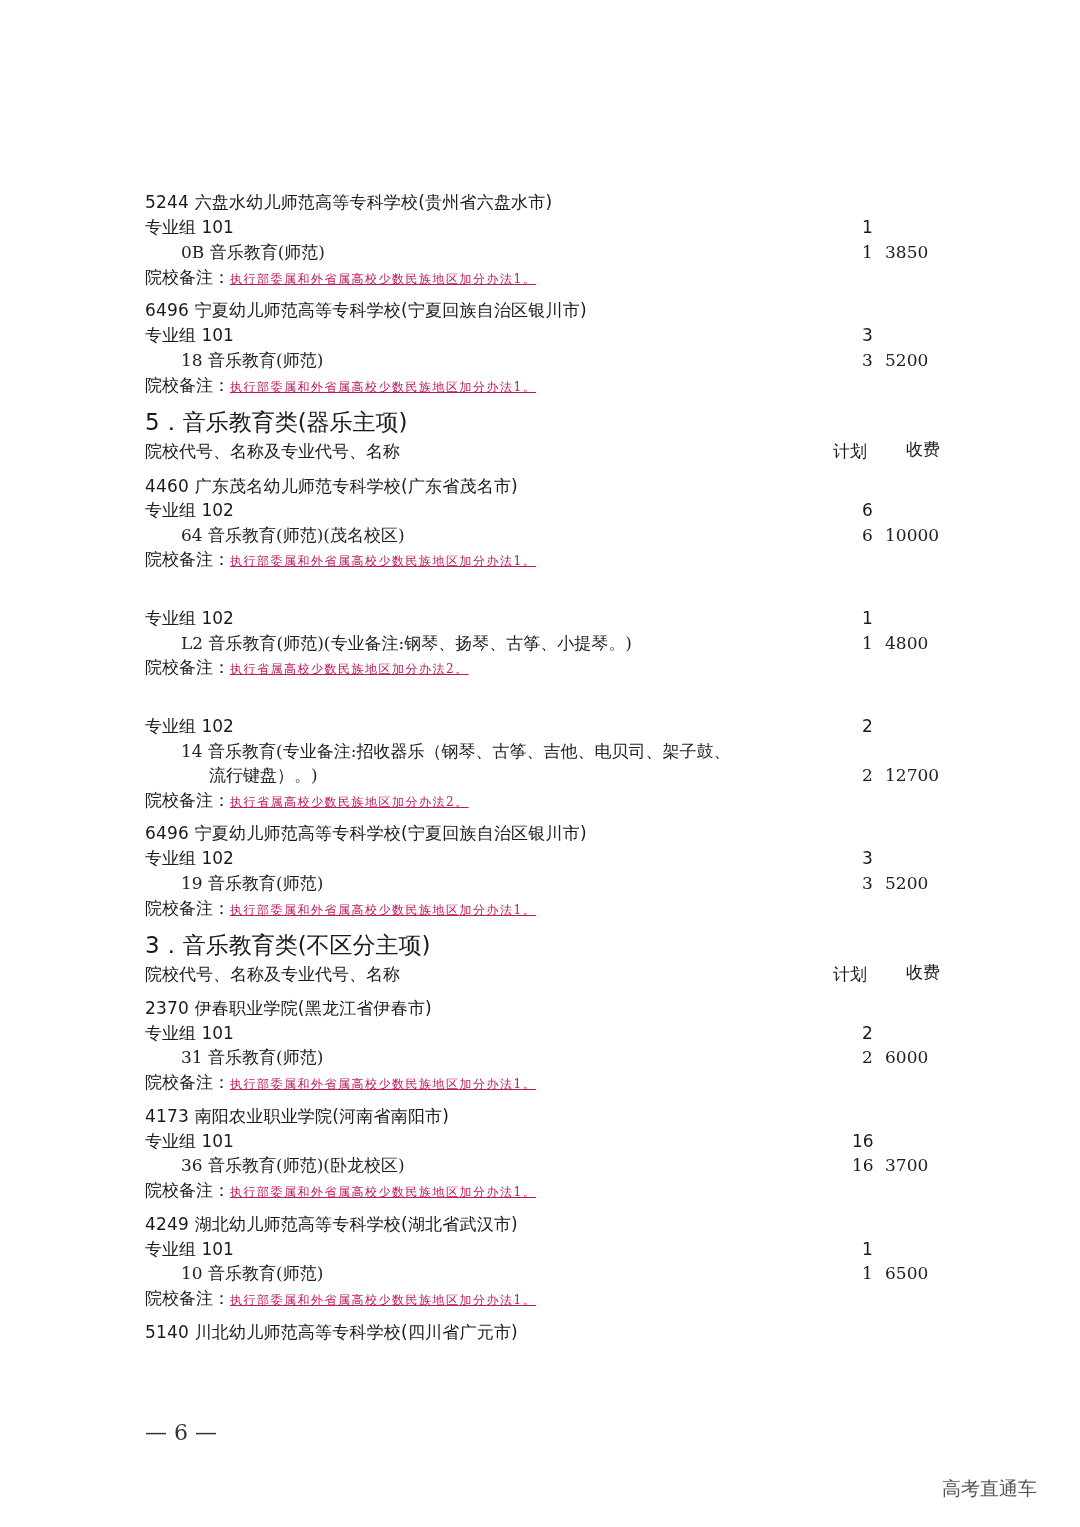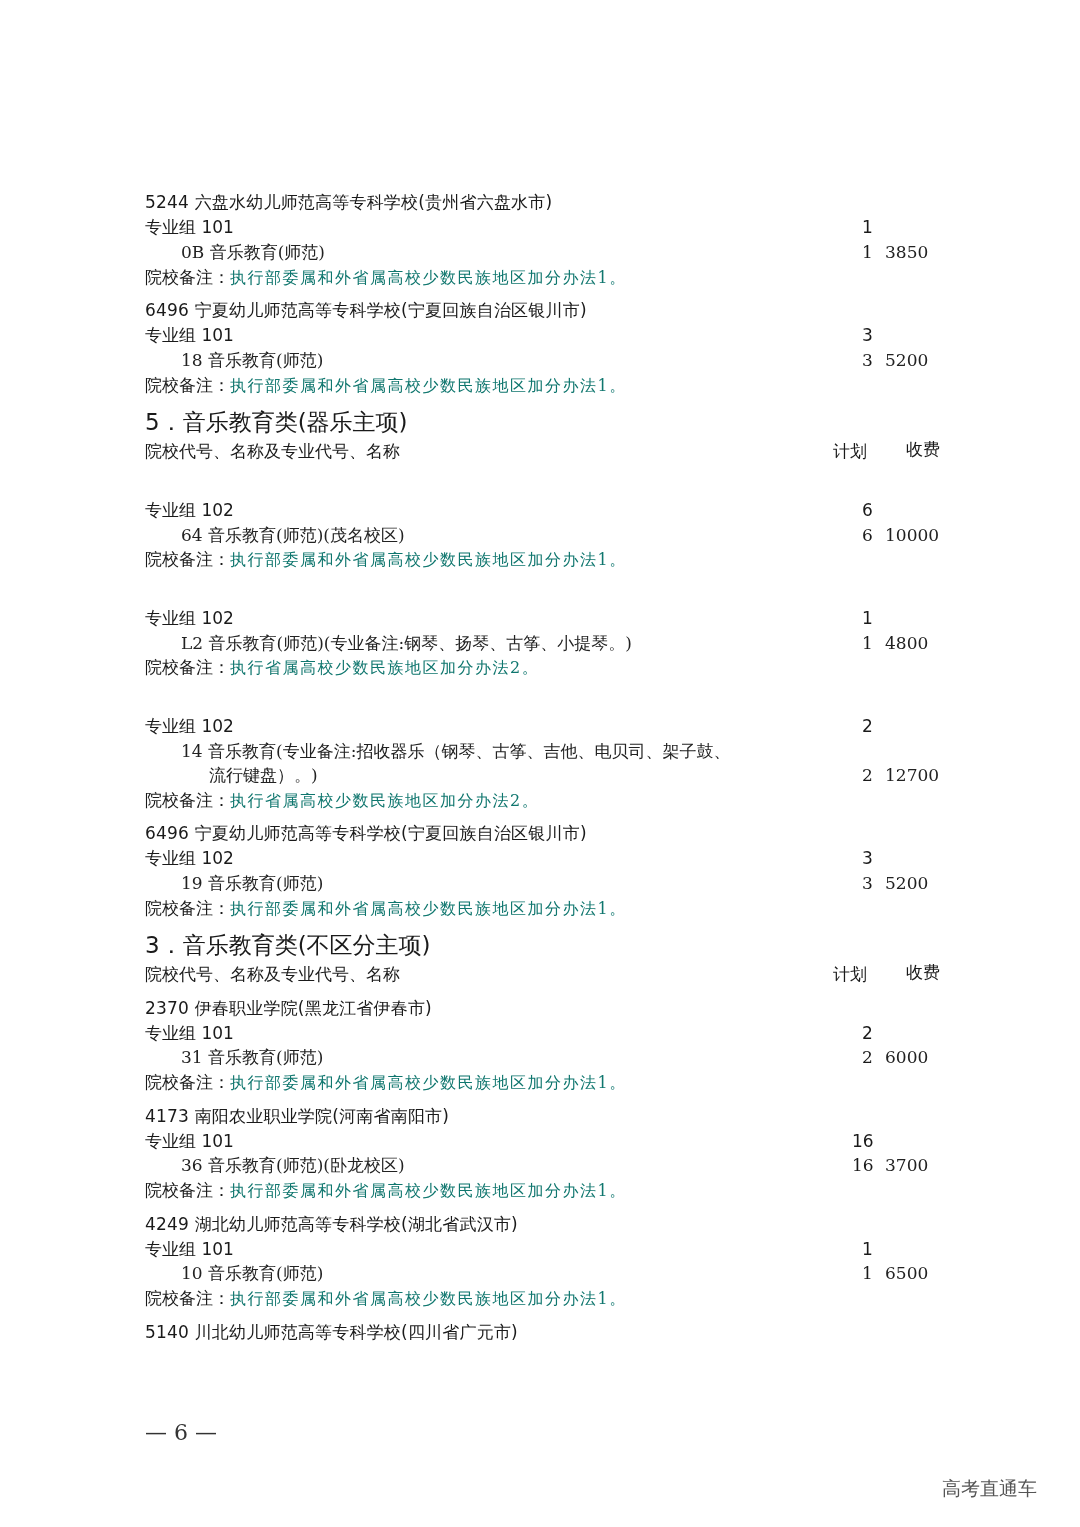--- a/index.html
+++ b/index.html
@@ -3,21 +3,21 @@
   <meta charset="utf-8">
   <style>
     html, body { margin: 0; padding: 0; background: #ffffff; }
     body { width: 1080px; height: 1527px; position: relative; overflow: hidden; color: #1a1a1a; }
     .page { position: absolute; left: 0; top: 0; width: 1080px; height: 1516px; }
     .line { position: absolute; left: 145px; font-family: "DejaVu Sans", sans-serif; font-size: 17px; line-height: 24px; white-space: nowrap; }
     .school { font-weight: normal; letter-spacing: 0.2px; }
     .group { }
     .major { font-family: "DejaVu Serif", serif; left: 155px; font-size: 17px; color: #222; margin-left: 26px; }
     .remark-label { font-family: "DejaVu Sans", sans-serif; }
-    .remark-text { font-family: "DejaVu Serif", serif; font-size: 16px; letter-spacing: 1.5px; color: #0f766e; }
+    .remark-text { font-family: "DejaVu Serif", serif; font-size: 12px; letter-spacing: 1.5px; color: #be185d; text-decoration: underline; }
     .section-title { font-family: "DejaVu Sans", sans-serif; font-size: 23px; line-height: 30px; }
     .colhead { font-family: "DejaVu Sans", sans-serif; font-size: 17px; }
     .num { position: absolute; font-size: 17px; line-height: 24px; white-space: nowrap; }
     .plan { left: 862px; width: 10px; text-align: center; font-family: "DejaVu Sans", sans-serif; }
     .plan.serif { font-family: "DejaVu Serif", serif; }
     .fee { left: 885px; font-family: "DejaVu Serif", serif; color: #222; }
     .hplan { position: absolute; left: 833px; font-family: "DejaVu Sans", sans-serif; font-size: 17px; line-height: 24px; }
     .hfee { position: absolute; left: 906px; font-family: Liberation Mono, monospace; font-size: 17px; line-height: 24px; }
     .pageno { position: absolute; left: 145px; top: 1420px; font-family: "DejaVu Serif", serif; font-size: 22px; color: #333; }
     .watermark { position: absolute; left: 942px; top: 1476px; font-family: "DejaVu Sans", sans-serif; font-size: 19px; color: #555; }
@@ -41,20 +41,21 @@
   <div class="line major" style="top:348px">18 音乐教育(师范)</div>
   <div class="num plan serif" style="top:348px">3</div>
   <div class="num fee" style="top:348px">5200</div>
   <div class="line" style="top:373px"><span class="remark-label">院校备注：</span><span class="remark-text">执行部委属和外省属高校少数民族地区加分办法1。</span></div>
 
   <div class="line section-title" style="top:407px">5．音乐教育类(器乐主项)</div>
   <div class="line colhead" style="top:439px">院校代号、名称及专业代号、名称</div>
   <div class="hplan" style="top:439px">计划</div>
   <div class="hfee" style="top:439px">收费</div>
 
+  <div class="line school" style="top:474px">4460 广东茂名幼儿师范专科学校(广东省茂名市)</div>
   <div class="line group" style="top:498px">专业组 102</div>
   <div class="num plan" style="top:498px">6</div>
   <div class="line major" style="top:523px">64 音乐教育(师范)(茂名校区)</div>
   <div class="num plan serif" style="top:523px">6</div>
   <div class="num fee" style="top:523px">10000</div>
   <div class="line" style="top:547px"><span class="remark-label">院校备注：</span><span class="remark-text">执行部委属和外省属高校少数民族地区加分办法1。</span></div>
 
   <div class="line group" style="top:606px">专业组 102</div>
   <div class="num plan" style="top:606px">1</div>
   <div class="line major" style="top:631px">L2 音乐教育(师范)(专业备注:钢琴、扬琴、古筝、小提琴。)</div>

